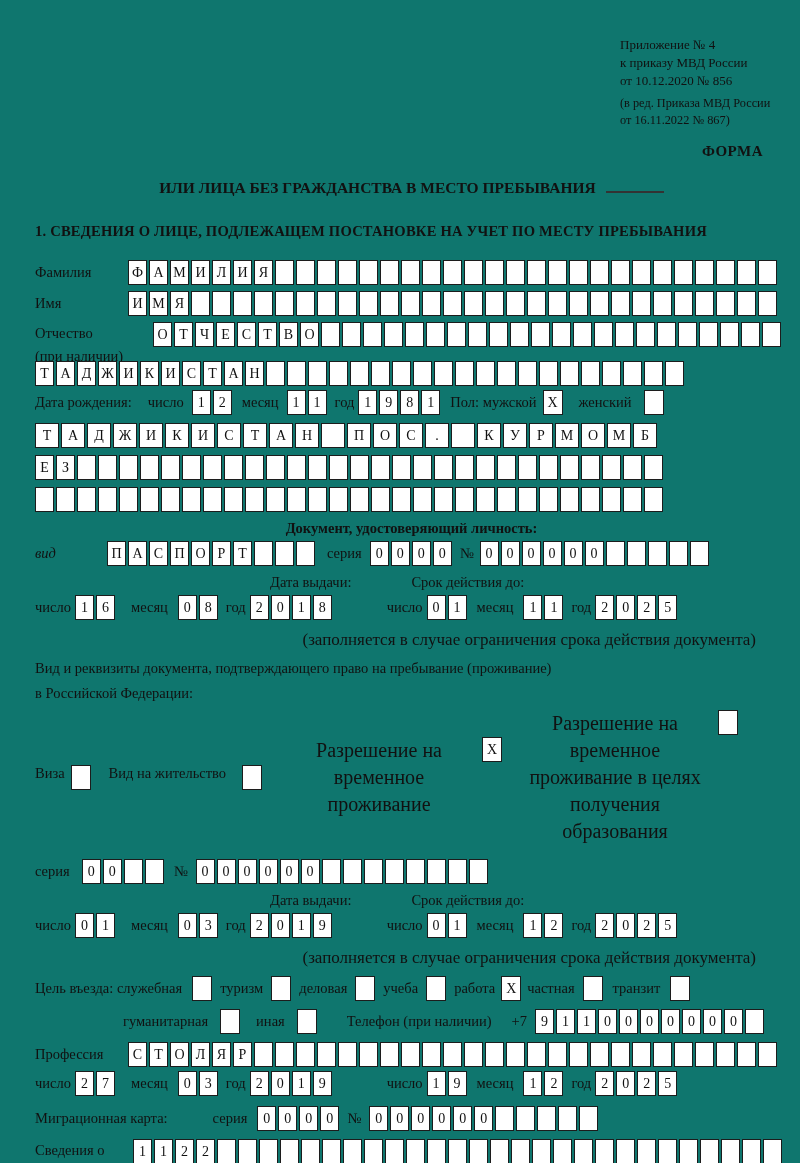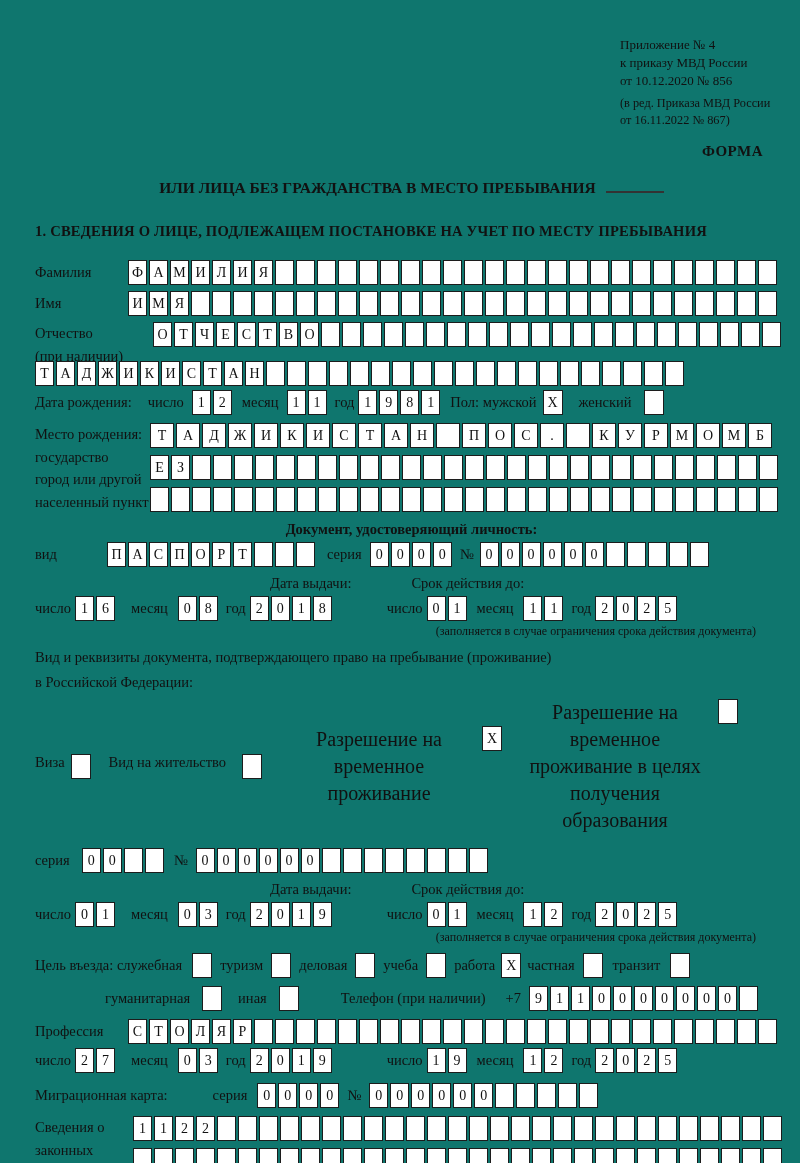--- a/index.html
+++ b/index.html
@@ -27,30 +27,30 @@
   .cbx{
     width:20px;height:25px;box-sizing:border-box;border:1.6px solid #1c1c1c;
     display:inline-flex;align-items:center;justify-content:center;
     font-size:14px;flex:0 0 auto;background:#fff;
   }
   .lblcol{display:flex;flex-direction:column;flex:0 0 auto;}
   .lblcol .lbl{line-height:22.5px;}
   .rowstack{display:flex;flex-direction:column;gap:7px;}
   .center-lbl{text-align:center;font-size:20px;line-height:1.35;}
   .pair{display:flex;align-items:flex-start;}
-  .note-r{font-size:12px;text-align:right;padding-right:32px;margin-top:3px;}
+  .note-r{font-size:17px;text-align:right;padding-right:32px;margin-top:10px;}
   .doc-head{text-align:center;font-weight:bold;font-size:14.5px;margin-top:8px;}
   
   .mt4{margin-top:4px;}.mt6{margin-top:6px;}.mt8{margin-top:8px;}.mt10{margin-top:10px;}.mt14{margin-top:14px;}.mt20{margin-top:20px;}
   .ml4{margin-left:4px;}.ml6{margin-left:6px;}.ml8{margin-left:8px;}.ml10{margin-left:10px;}
   .ml12{margin-left:12px;}.ml16{margin-left:16px;}.ml18{margin-left:18px;}.ml20{margin-left:20px;}
-  .ml24{margin-left:24px;}.ml30{margin-left:42px;text-align:center;}.ml45{margin-left:45px;}
-  .ml55{margin-left:55px;}.ml70{margin-left:70px;text-align:center;}.ml105{margin-left:105px;}
+  .ml24{margin-left:24px;}.ml30{margin-left:30px;text-align:center;}.ml45{margin-left:45px;}
+  .ml55{margin-left:55px;}.ml70{margin-left:88px;text-align:center;}.ml105{margin-left:105px;}
   .ml120{margin-left:60px;}.ml235{margin-left:235px;}
-  .w72{width:72px;flex:0 0 auto;}.w93{width:93px;flex:0 0 auto;}.w98{width:98px;flex:0 0 auto;}
+  .w72{width:72px;flex:0 0 auto;font-style:italic;}.w93{width:93px;flex:0 0 auto;}.w98{width:98px;flex:0 0 auto;}
   .w115{width:115px;flex:0 0 auto;}.w118{width:118px;flex:0 0 auto;}.w180{width:186px;flex:0 0 auto;}
 </style>
 </head>
 <body>
 
 <div class="page">
 
   <div class="ref">
     <div>Приложение № 4</div>
     <div>к приказу МВД России</div>
@@ -237,26 +237,20 @@
         <span class="cell">8</span>
         <span class="cell">1</span>
       </span>
     <span class="lbl ml10">Пол: мужской</span>
     <span class="cbx ml6">X</span>
     <span class="lbl ml16">женский</span>
     <span class="cbx ml12"></span>
   </div>
 
   <div class="line mt8" style="align-items:flex-start;">
-    <span class="lblcol w115">
-      <span class="lbl">Место рождения:</span>
-      <span class="lbl">государство</span>
-      <span class="lbl">город или другой</span>
-      <span class="lbl">населенный пункт</span>
-    </span>
     <span class="rowstack">
       <span class="cells wide">
           <span class="cell">Т</span>
           <span class="cell">А</span>
           <span class="cell">Д</span>
           <span class="cell">Ж</span>
           <span class="cell">И</span>
           <span class="cell">К</span>
           <span class="cell">И</span>
           <span class="cell">С</span>

